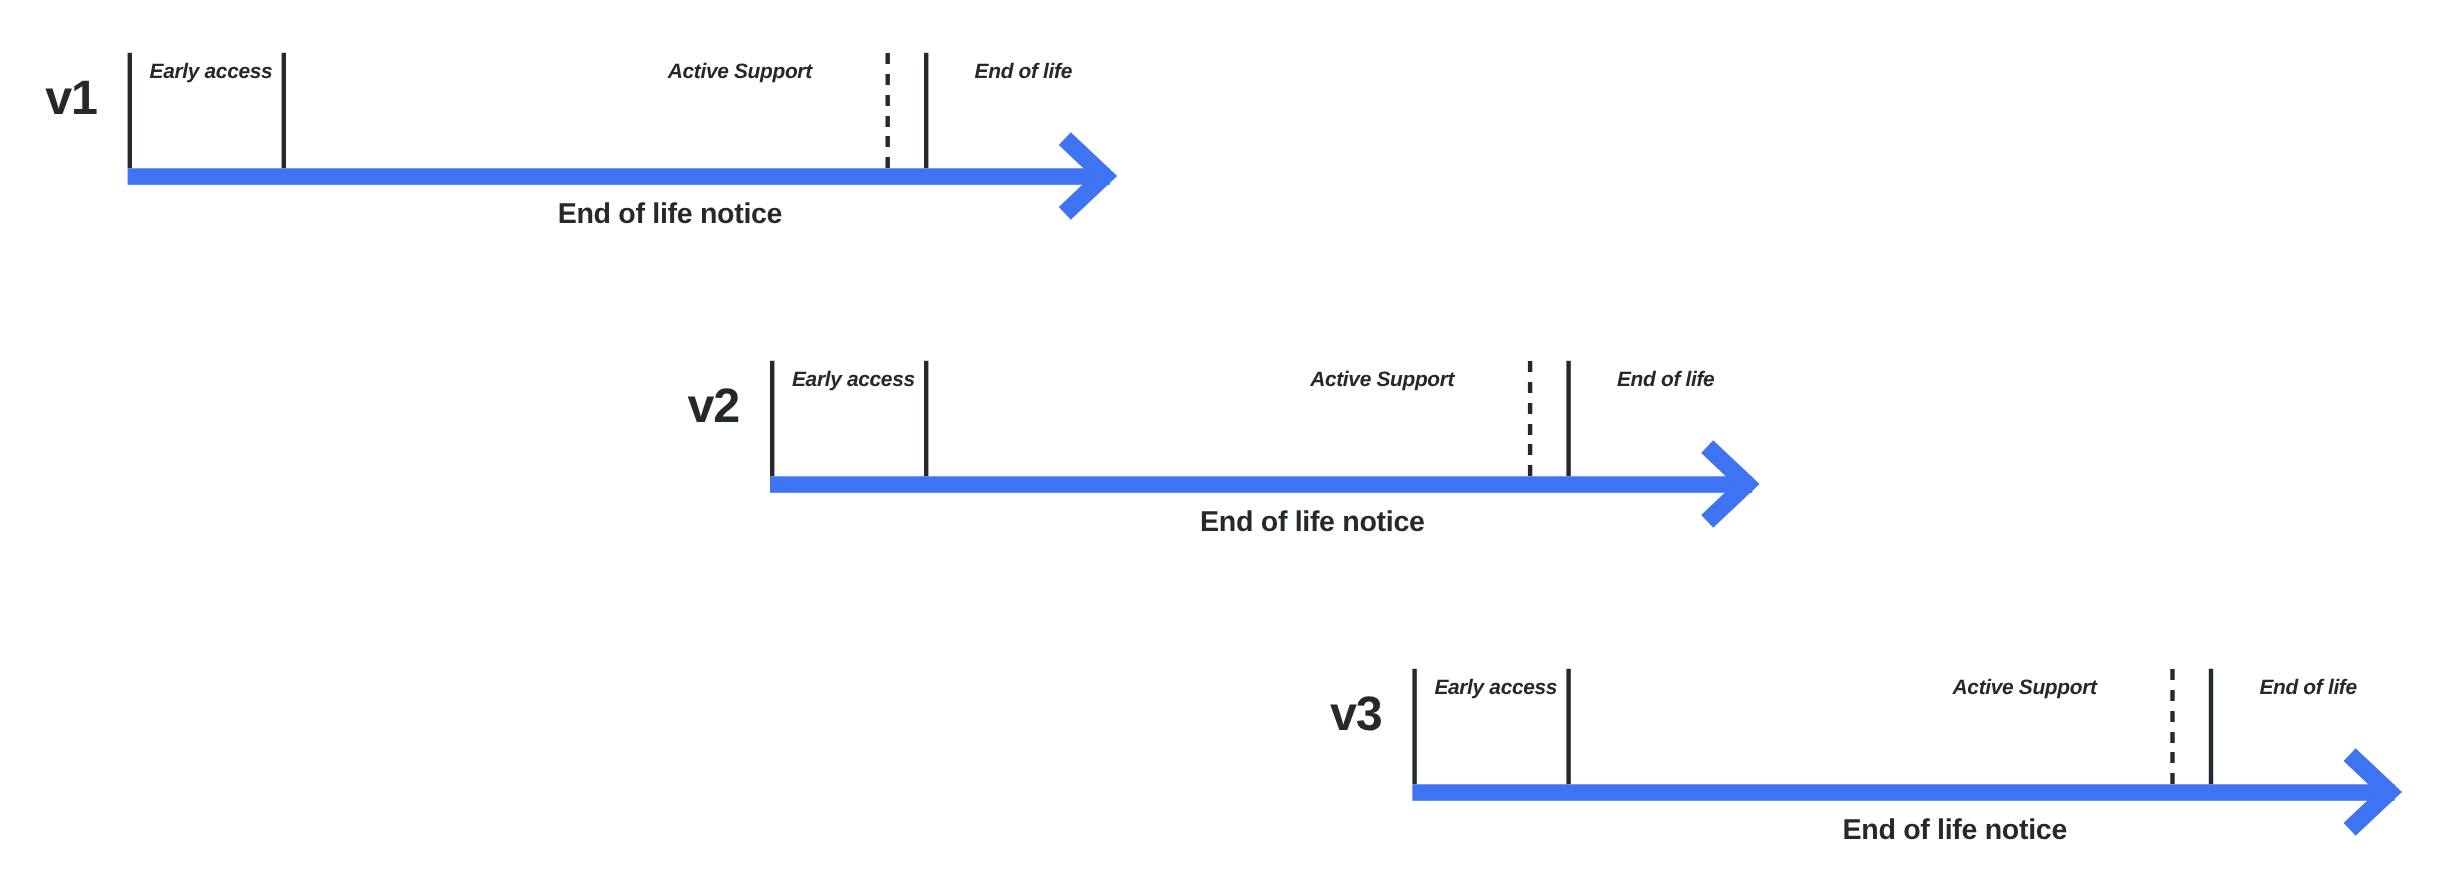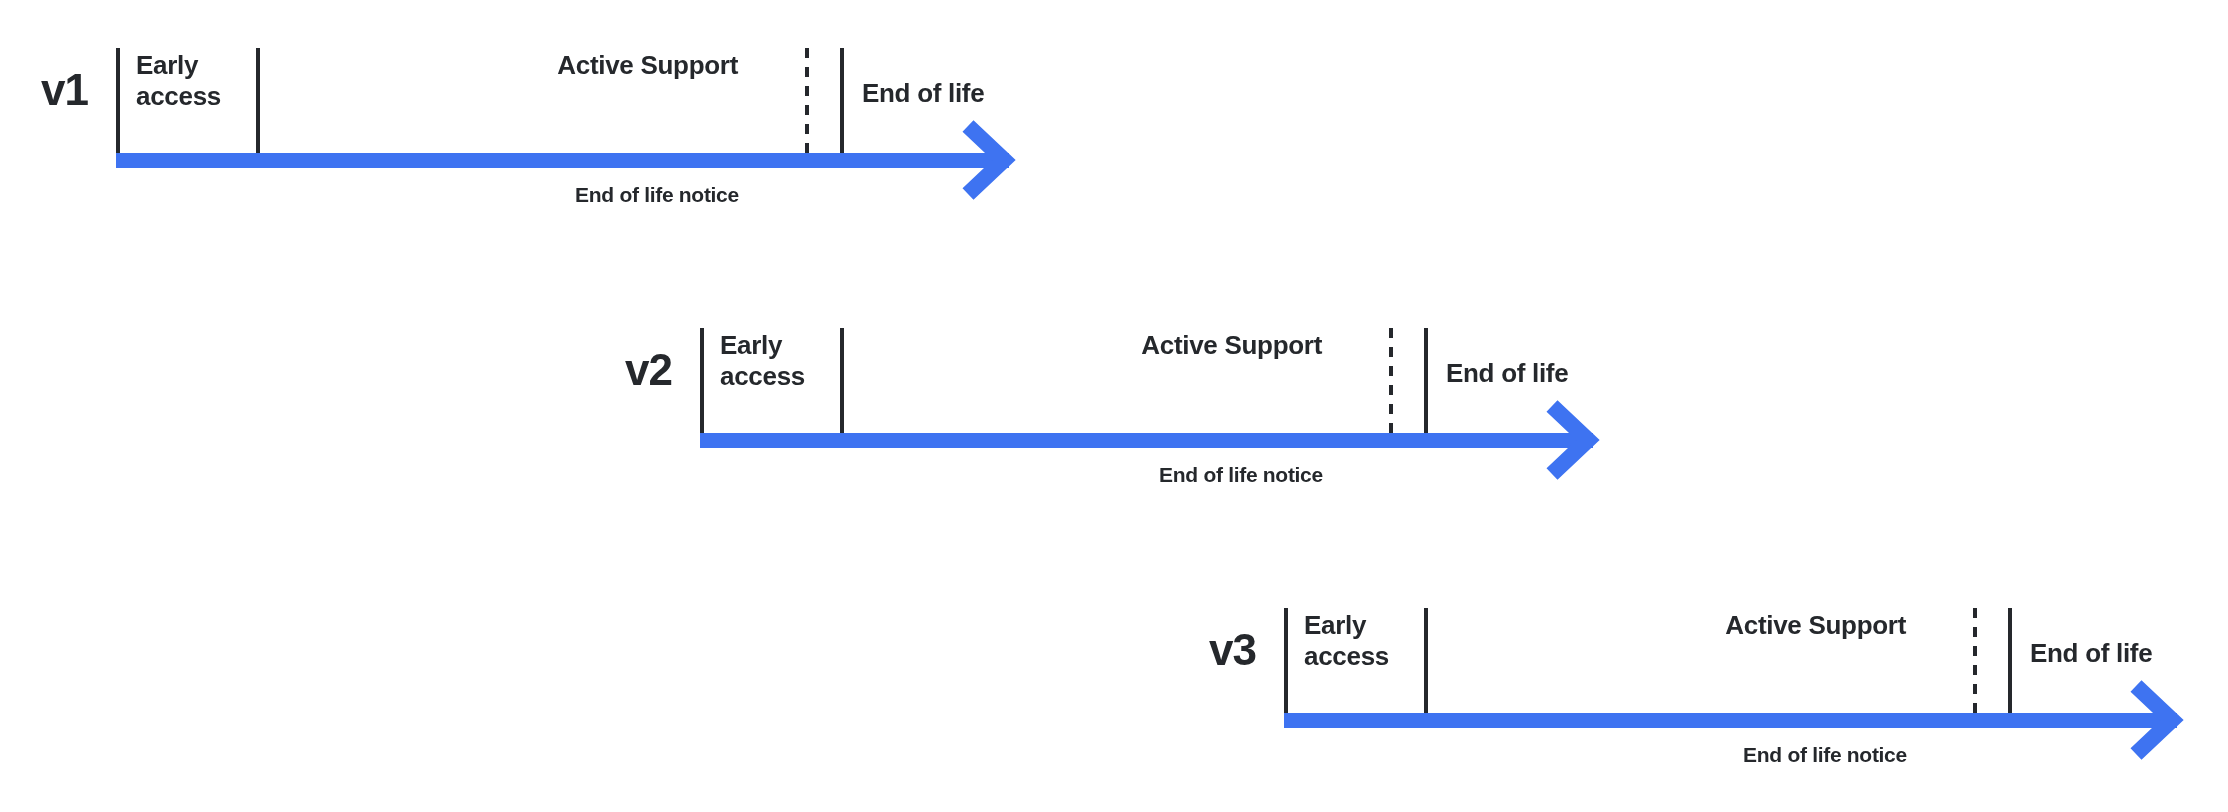--- a/index.html
+++ b/index.html
@@ -46,33 +46,34 @@
   .tick-dashed {
     position: absolute;
     top: 0; left: 805px; width: 4px; height: 105px;
     background: repeating-linear-gradient(180deg,
       var(--ink) 0px, var(--ink) 10px,
       transparent 10px, transparent 19px);
   }
   .phase-label {
     position: absolute;
     top: 2px;
-    font-size: 26px; font-weight: 700;
+    font-size: 19px; font-weight: 700;
     color: var(--ink);
     line-height: 31px;
     letter-spacing: -0.3px;
+    font-style: italic;
   }
   .label-early   { left: 136px; width: 118px; }
   .label-active  { left: 278px; width: 460px; white-space: nowrap; text-align: right; }
-  .label-eol     { left: 862px; width: 220px; white-space: nowrap; margin-top: 28px; }
+  .label-eol     { left: 886px; width: 220px; white-space: nowrap; }
   .label-notice  {
     position: absolute;
     top: 131px; left: 507px; width: 300px;
-    text-align: center;
-    font-size: 21px; font-weight: 700;
+    text-align: left;
+    font-size: 26px; font-weight: 700;
     color: var(--ink);
     line-height: 31px;
     letter-spacing: -0.3px;
     white-space: nowrap;
   }
   .arrow-bar {
     position: absolute;
     left: 116px; top: 105px;
     width: 893px; height: 15px;
     background: var(--timeline-blue);

